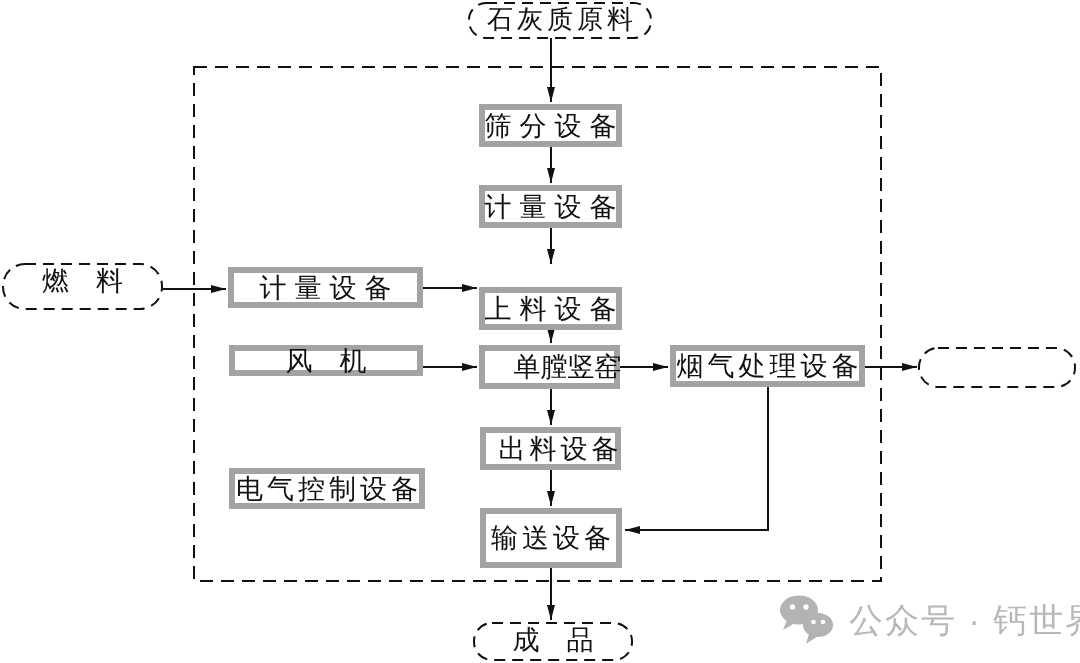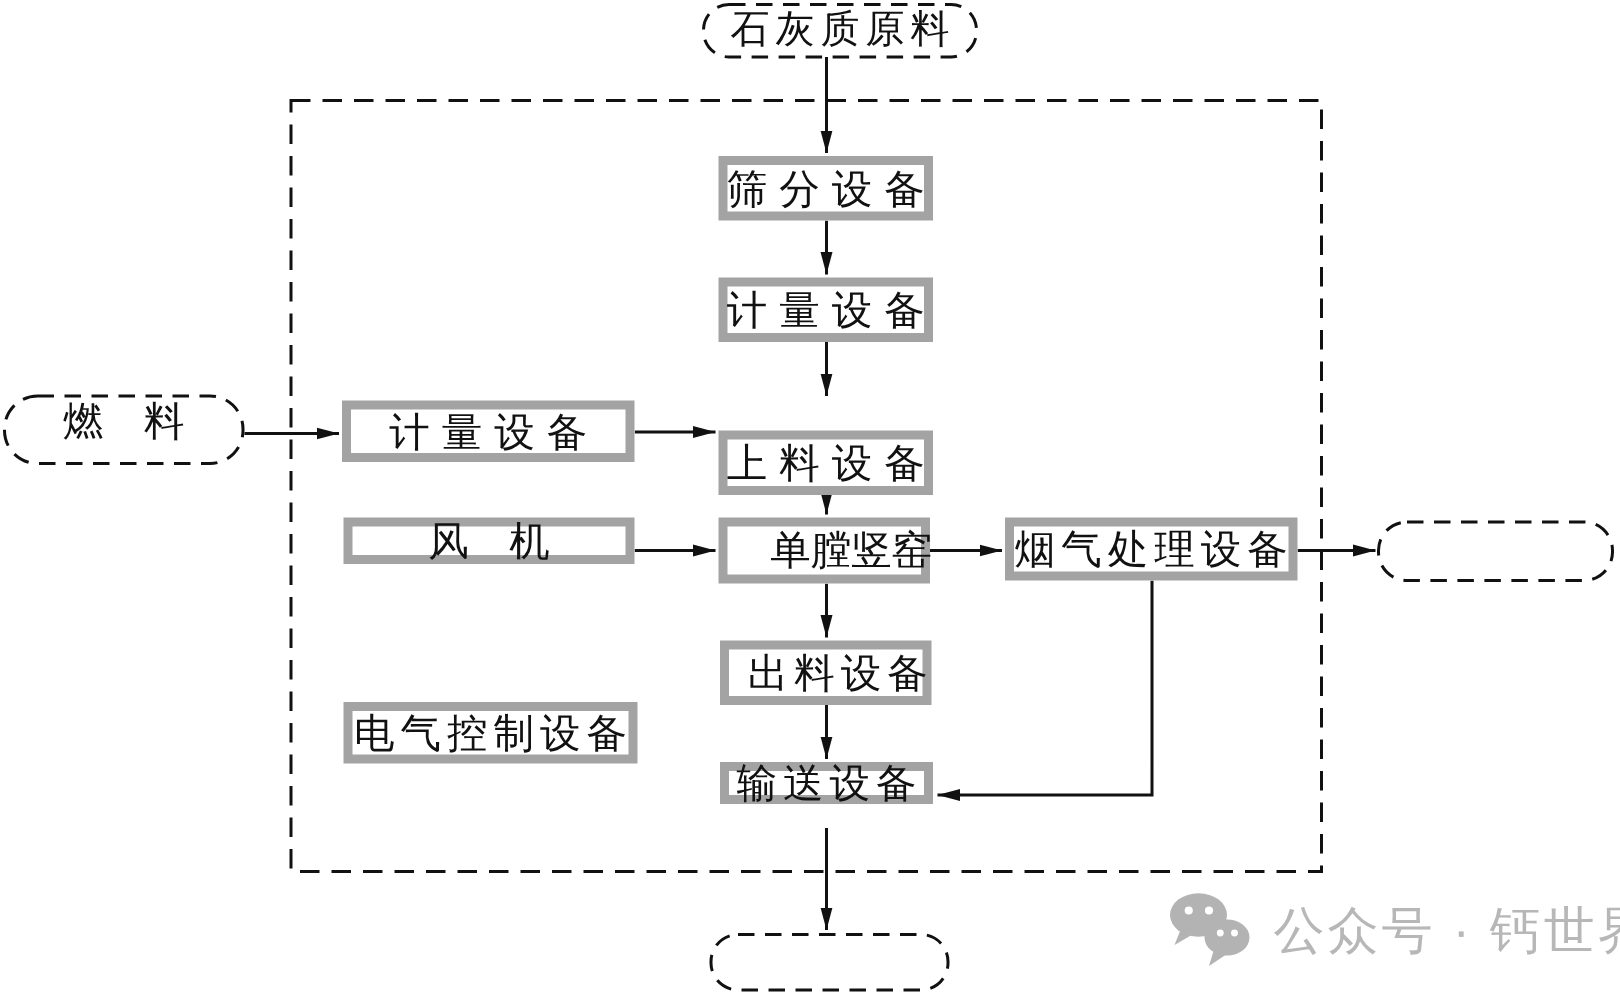--- a/index.html
+++ b/index.html
@@ -18,21 +18,21 @@
     background:transparent;border:none;font-size:27px;white-space:nowrap;z-index:2;
   }
   .ls8{letter-spacing:8px;margin-right:-8px;}
   .ls4{letter-spacing:4px;margin-right:-4px;}
   
   #n-screening   {left:479px;top:104px;width:143px;height:43px;}
   #n-metering-main{left:479px;top:185px;width:143px;height:43px;}
   #n-charging    {left:479px;top:266px;width:143px;height:43px;margin-top:21px;}
   #n-kiln        {left:479px;top:345px;width:141px;height:44px;padding-left:36px;}
   #n-discharging {left:480px;top:427px;width:141px;height:43px;padding-left:16px;}
-  #n-conveying   {left:480px;top:508px;width:142px;height:28px;}
+  #n-conveying   {left:480px;top:508px;width:142px;height:60px;}
   #n-metering-fuel{left:228px;top:267px;width:195px;height:41px;}
   #n-fan         {left:229px;top:345px;width:194px;height:31px;}
   #n-electrical  {left:229px;top:468px;width:196px;height:41px;}
   #n-fluegastreat{left:670px;top:345px;width:195px;height:42px;}
   
   #n-limestone{left:468px;top:2px;width:184px;height:36px;font-size:26px;}
   #n-fuel     {left:2px;top:263px;width:161px;height:47px;}
   #n-fluegas  {left:918px;top:347px;width:158px;height:41px;}
   #n-product  {left:473px;top:622px;width:160px;height:39px;}
   
@@ -79,20 +79,23 @@
       <polyline points="768,387 768,530 625,530" marker-end="url(#ah)"></polyline>
     </g>
   </svg>
 
   <div class="stadium" id="n-limestone">
     <span class="ls4">石灰质原料</span>
   </div>
   <div class="stadium" id="n-fuel">
     <span>燃　料</span>
   </div>
+  <div class="stadium" id="n-product">
+    <span>成　品</span>
+  </div>
 
   <div class="node" id="n-screening">
     <span class="ls8">筛分设备</span>
   </div>
   <div class="node" id="n-metering-main">
     <span class="ls8">计量设备</span>
   </div>
   <div class="node" id="n-charging">
     <span class="ls8">上料设备</span>
   </div>

